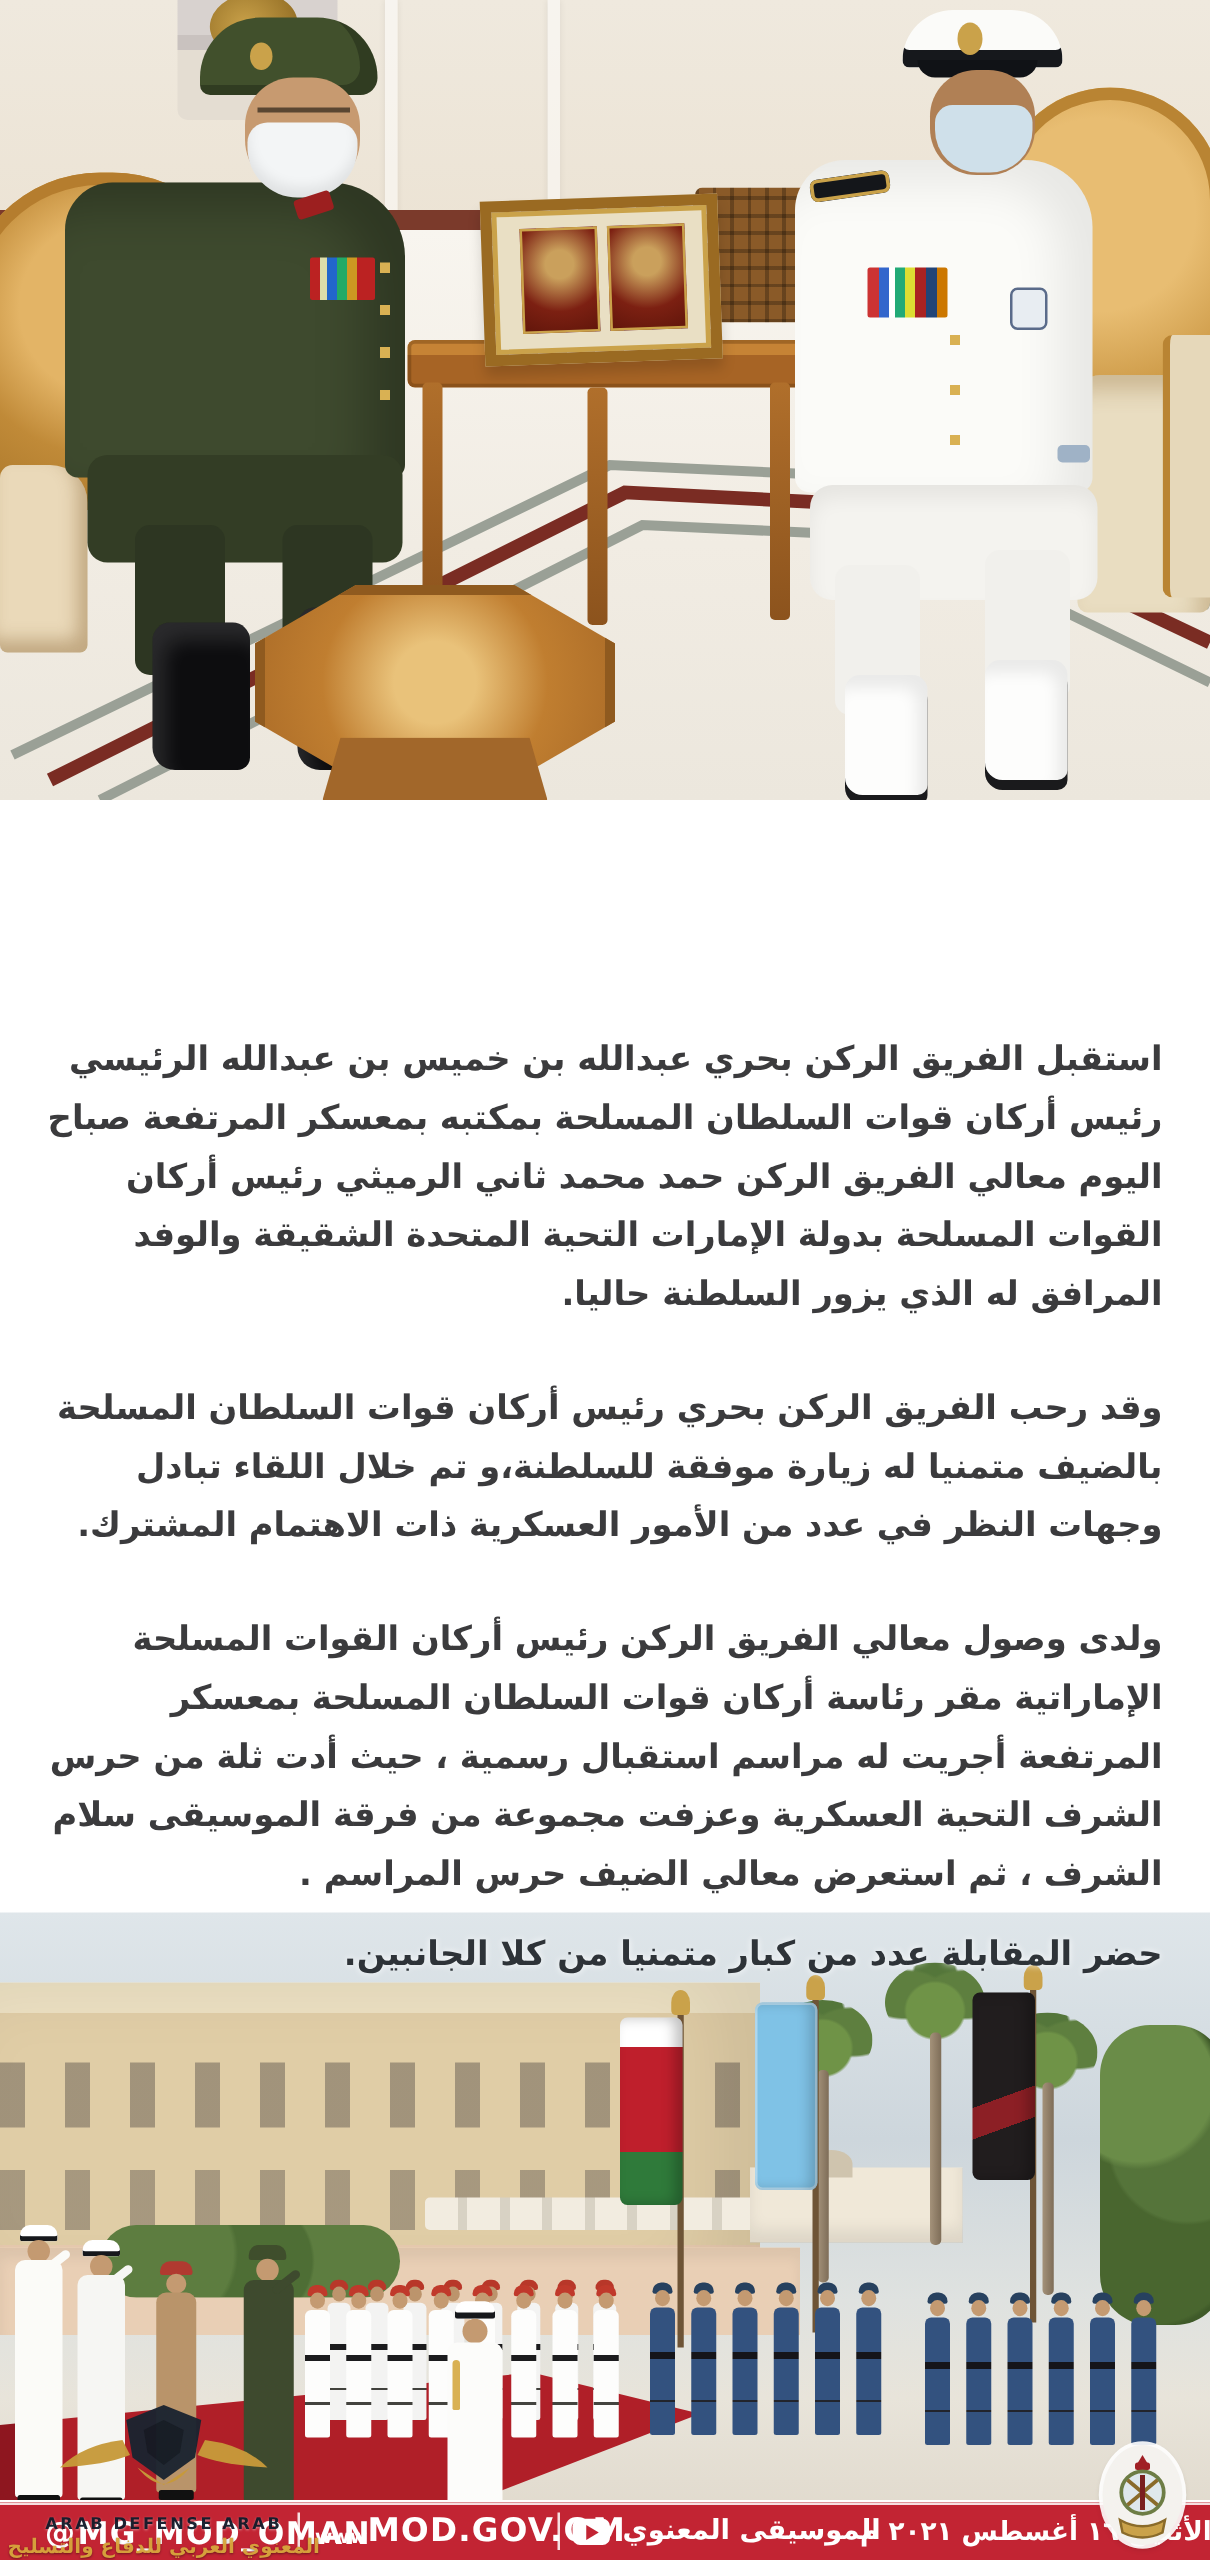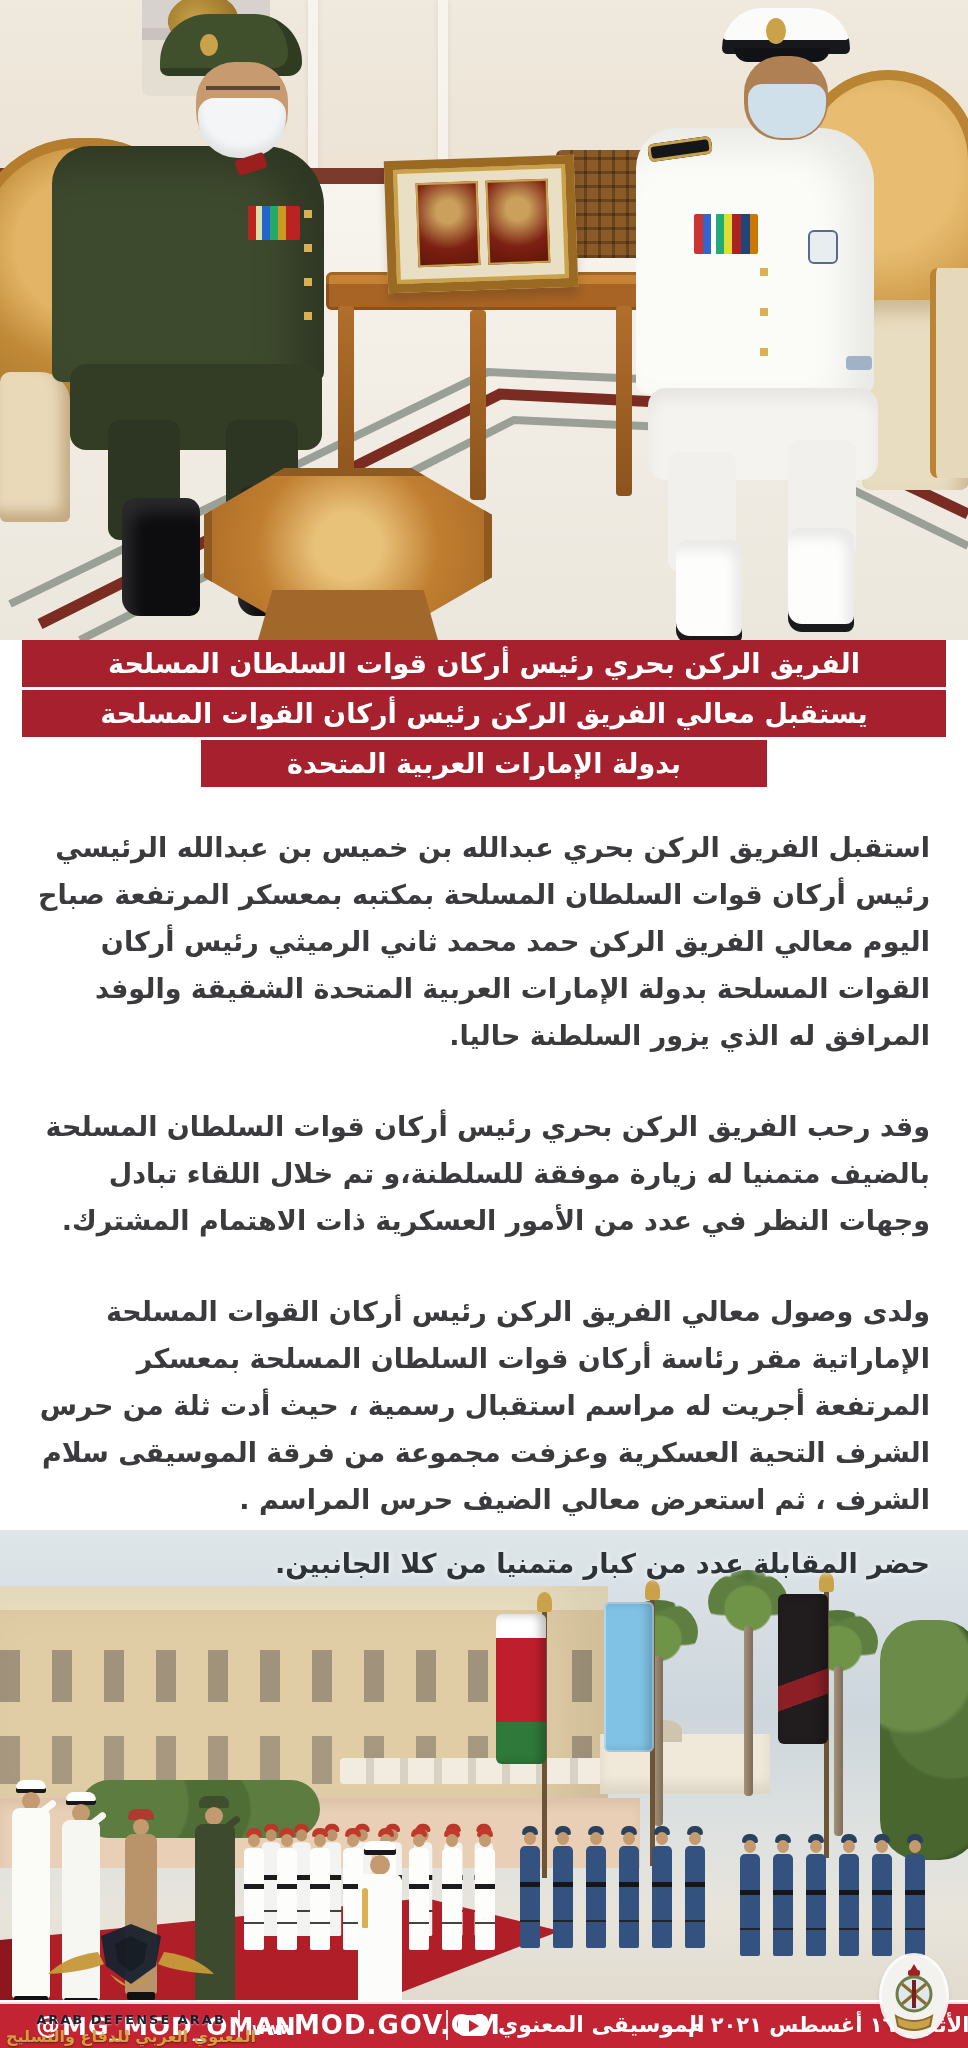--- a/index.html
+++ b/index.html
@@ -226,34 +226,23 @@
       <div class="buttons"></div>
       <div class="lap"></div>
       <div class="leg" style="left:668px"></div>
       <div class="leg" style="left:788px; top:440px"></div>
       <div class="watch"></div>
       <div class="boot" style="left:676px"></div>
       <div class="boot" style="left:788px; top:528px"></div>
     </div>
   </div>
 
-  <div class="banner">
-    <div class="banner-bar">
-      <span class="banner-text">الفريق الركن بحري رئيس أركان قوات السلطان المسلحة</span>
-    </div>
-    <div class="banner-bar">
-      <span class="banner-text">يستقبل معالي الفريق الركن رئيس أركان القوات المسلحة</span>
-    </div>
-    <div class="banner-bar narrow">
-      <span class="banner-text">بدولة الإمارات العربية المتحدة</span>
-    </div>
-  </div>
 
   <div class="article">
-    <p>استقبل الفريق الركن بحري عبدالله بن خميس بن عبدالله الرئيسي رئيس أركان قوات السلطان المسلحة بمكتبه بمعسكر المرتفعة  صباح اليوم معالي الفريق الركن حمد محمد ثاني الرميثي رئيس أركان القوات المسلحة بدولة الإمارات العربية المتحدة الشقيقة والوفد المرافق له الذي يزور السلطنة حاليا.</p>
+    <p>استقبل الفريق الركن بحري عبدالله بن خميس بن عبدالله الرئيسي رئيس أركان قوات السلطان المسلحة بمكتبه بمعسكر المرتفعة  صباح اليوم معالي الفريق الركن حمد محمد ثاني الرميثي رئيس أركان القوات المسلحة بدولة الإمارات التحية المتحدة الشقيقة والوفد المرافق له الذي يزور السلطنة حاليا.</p>
     <p>وقد رحب الفريق الركن بحري رئيس أركان قوات السلطان المسلحة بالضيف متمنيا له زيارة موفقة للسلطنة،و تم خلال اللقاء تبادل وجهات النظر في عدد من الأمور العسكرية ذات الاهتمام المشترك.</p>
     <p>ولدى وصول معالي الفريق الركن رئيس أركان القوات المسلحة الإماراتية مقر رئاسة أركان قوات السلطان المسلحة بمعسكر المرتفعة أجريت له مراسم استقبال رسمية ، حيث أدت ثلة من حرس الشرف التحية العسكرية وعزفت مجموعة  من فرقة  الموسيقى سلام الشرف ، ثم استعرض  معالي الضيف حرس المراسم .</p>
   </div>
   <div class="closing-line">حضر المقابلة عدد من كبار متمنيا من كلا الجانبين.</div>
 
   <div class="photo-bottom">
     <div class="pb-building"></div>
     <div class="pb-building-low"></div>
     <div class="pb-awning"></div>
     <div class="pb-house"></div>

